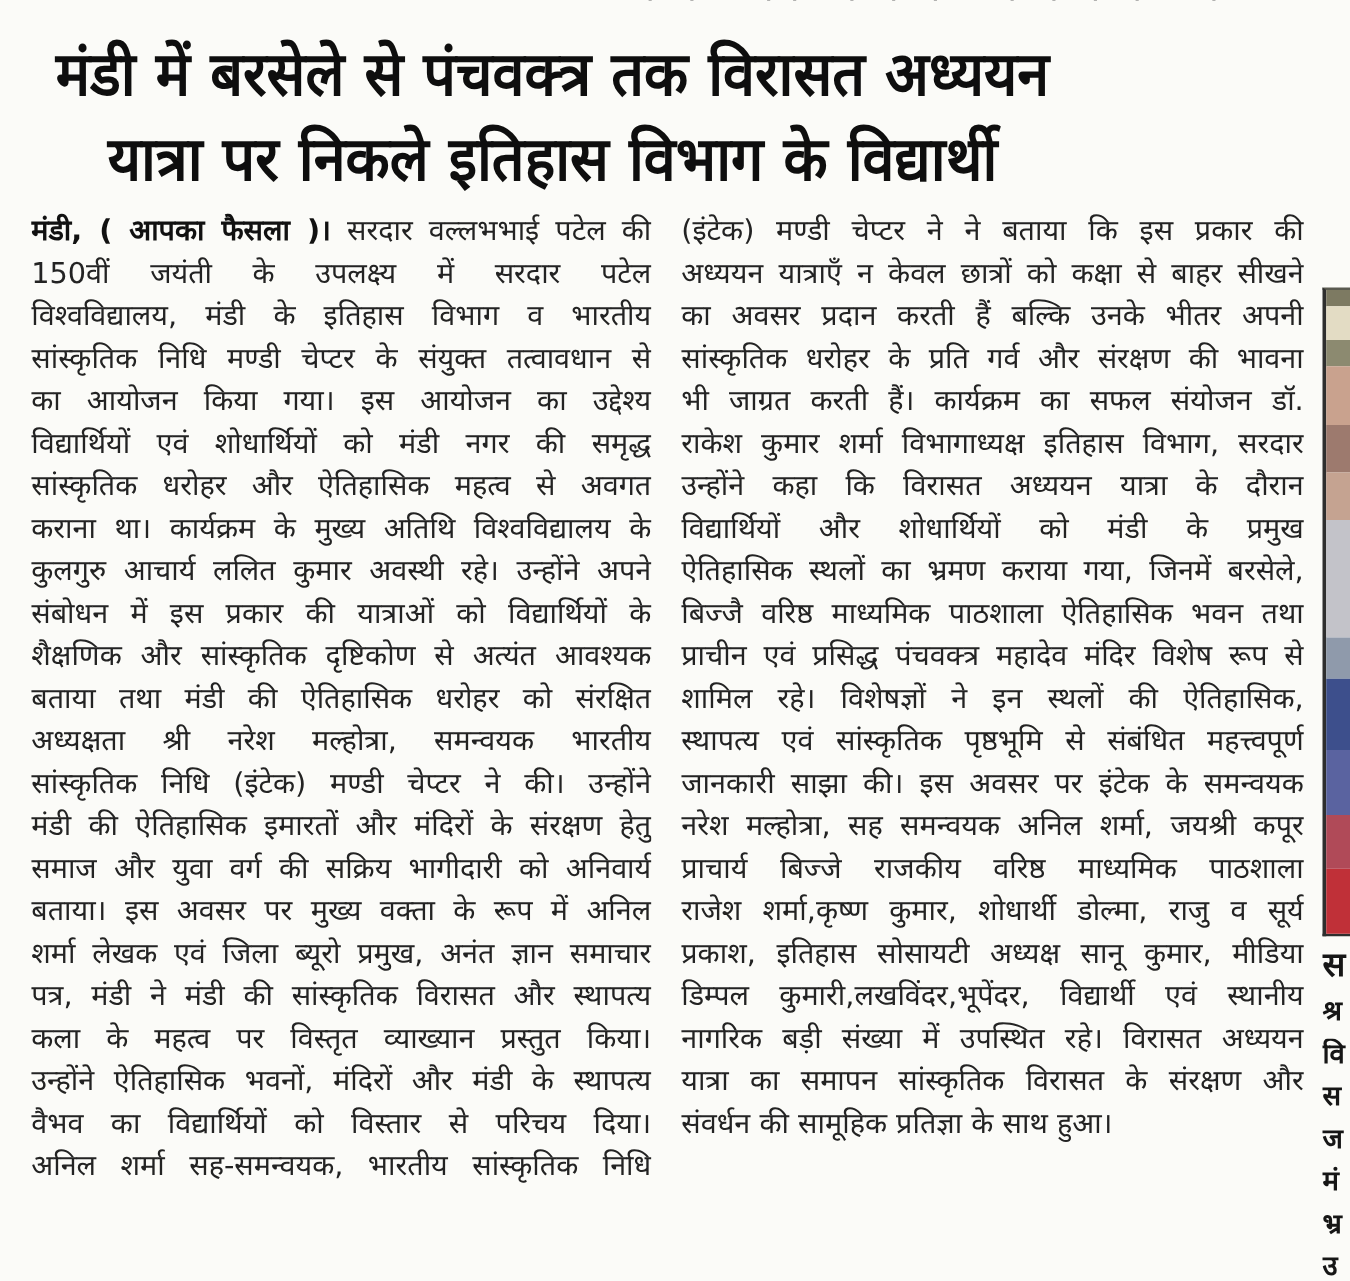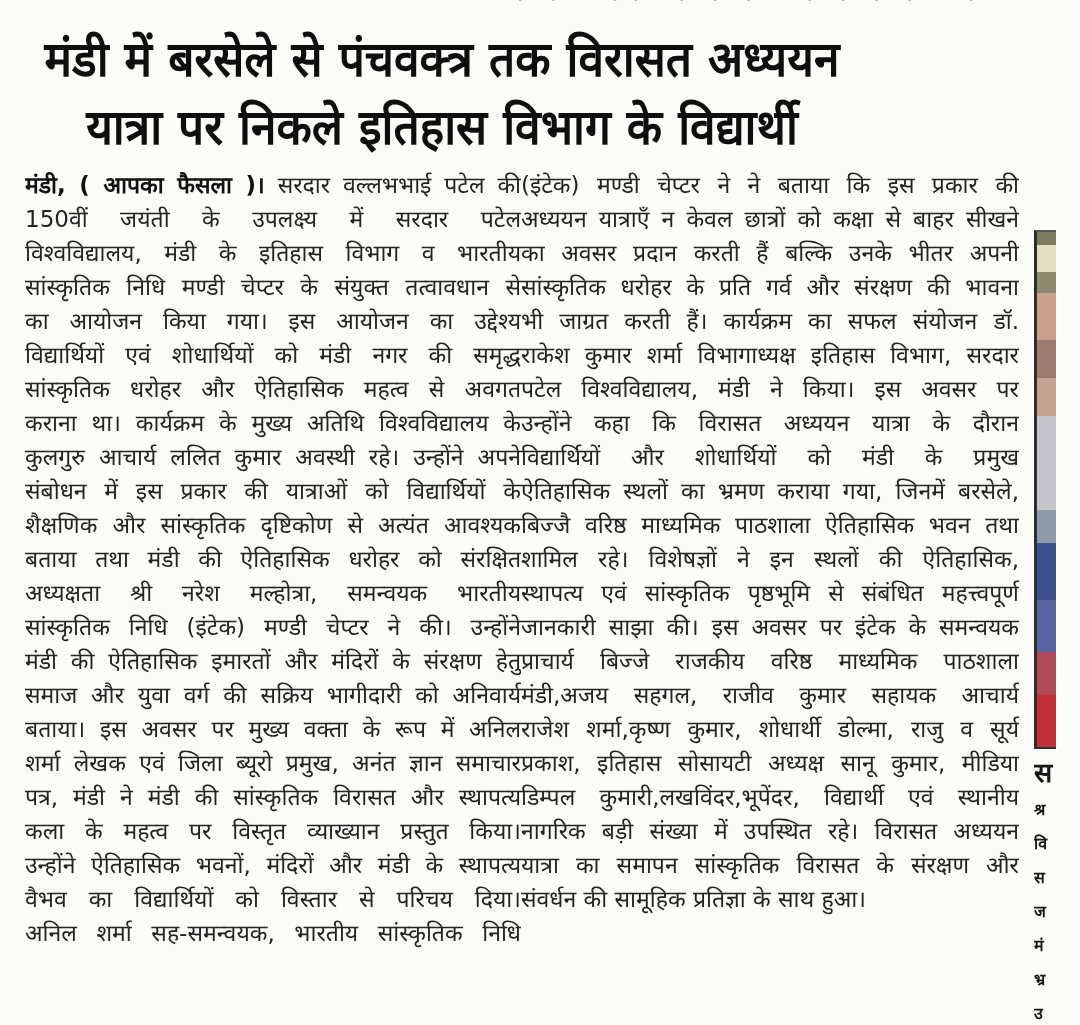--- a/index.html
+++ b/index.html
@@ -26,41 +26,41 @@
     transform:scaleY(1.06);transform-origin:top center;
   }
 
   
   .body-row{
     position:absolute;top:168px;left:25px;width:1055px;bottom:0;
     display:flex;align-items:flex-start;
   }
   .col{font-size:23px;line-height:34px;color:#232323;}
   .col-left{width:496px;}
-  .col-right{width:498px;}
+  .col-right{width:498px;margin-left:24px;}
   .body-line{
     height:34px;overflow:hidden;
     text-align:justify;text-align-last:justify;-moz-text-align-last:justify;
   }
   .col-right .last-line{text-align-last:left;-moz-text-align-last:left;}
   .lead-bold{font-weight:800;color:#111;}
 
   
   .side-strip{margin-left:15px;width:22px;display:flex;flex-direction:column;}
   .photo-sliver{
     margin-top:62px;height:515px;width:19px;
     display:flex;flex-direction:column;
     border-left:3px solid #2e2e2e;border-top:2px solid #5a5a50;border-bottom:2px solid #2e2e2e;
   }
   .caption-frags{
     margin-top:9px;display:flex;flex-direction:column;gap:9px;
     width:22px;overflow:hidden;color:#161616;font-weight:700;
   }
   .caption-frags .cap-frag{
-    font-size:16px;line-height:25px;height:25px;
+    font-size:22px;line-height:25px;height:25px;
     white-space:nowrap;overflow:hidden;width:22px;
   }
   .caption-frags .cap-frag.last-line{}
   .caption-frags .cap-frag:first-child{font-size:27px;font-weight:800;line-height:30px;height:30px;}
 </style>
 </head>
 <body>
 
 <div class="page">
 
@@ -104,30 +104,30 @@
     </div>
 
     <div class="col col-right">
       <div>
           <div class="body-line">(इंटेक) मण्डी चेप्टर ने ने बताया कि इस प्रकार की</div>
           <div class="body-line">अध्ययन यात्राएँ न केवल छात्रों को कक्षा से बाहर सीखने</div>
           <div class="body-line">का अवसर प्रदान करती हैं बल्कि उनके भीतर अपनी</div>
           <div class="body-line">सांस्कृतिक धरोहर के प्रति गर्व और संरक्षण की भावना</div>
           <div class="body-line">भी जाग्रत करती हैं। कार्यक्रम का सफल संयोजन डॉ.</div>
           <div class="body-line">राकेश कुमार शर्मा विभागाध्यक्ष इतिहास विभाग, सरदार</div>
-          <div class="body-line">पटेल विश्वविद्यालय, मंडी ने किया। इस अवसर पर</div>
           <div class="body-line">उन्होंने कहा कि विरासत अध्ययन यात्रा के दौरान</div>
           <div class="body-line">विद्यार्थियों और शोधार्थियों को मंडी के प्रमुख</div>
           <div class="body-line">ऐतिहासिक स्थलों का भ्रमण कराया गया, जिनमें बरसेले,</div>
           <div class="body-line">बिज्जै वरिष्ठ माध्यमिक पाठशाला ऐतिहासिक भवन तथा</div>
+          <div class="body-line">प्राचीन एवं प्रसिद्ध पंचवक्त्र महादेव मंदिर विशेष रूप से</div>
           <div class="body-line">शामिल रहे। विशेषज्ञों ने इन स्थलों की ऐतिहासिक,</div>
           <div class="body-line">स्थापत्य एवं सांस्कृतिक पृष्ठभूमि से संबंधित महत्त्वपूर्ण</div>
           <div class="body-line">जानकारी साझा की। इस अवसर पर इंटेक के समन्वयक</div>
+          <div class="body-line">नरेश मल्होत्रा, सह समन्वयक अनिल शर्मा, जयश्री कपूर</div>
           <div class="body-line">प्राचार्य बिज्जे राजकीय वरिष्ठ माध्यमिक पाठशाला</div>
-          <div class="body-line">मंडी,अजय सहगल, राजीव कुमार सहायक आचार्य</div>
           <div class="body-line">राजेश शर्मा,कृष्ण कुमार, शोधार्थी डोल्मा, राजु व सूर्य</div>
           <div class="body-line">प्रकाश, इतिहास सोसायटी अध्यक्ष सानू कुमार, मीडिया</div>
           <div class="body-line">डिम्पल कुमारी,लखविंदर,भूपेंदर, विद्यार्थी एवं स्थानीय</div>
           <div class="body-line">नागरिक बड़ी संख्या में उपस्थित रहे। विरासत अध्ययन</div>
           <div class="body-line">यात्रा का समापन सांस्कृतिक विरासत के संरक्षण और</div>
           <div class="body-line last-line">संवर्धन की सामूहिक प्रतिज्ञा के साथ हुआ।</div>
         </div>
     </div>
 
     <div class="side-strip">

